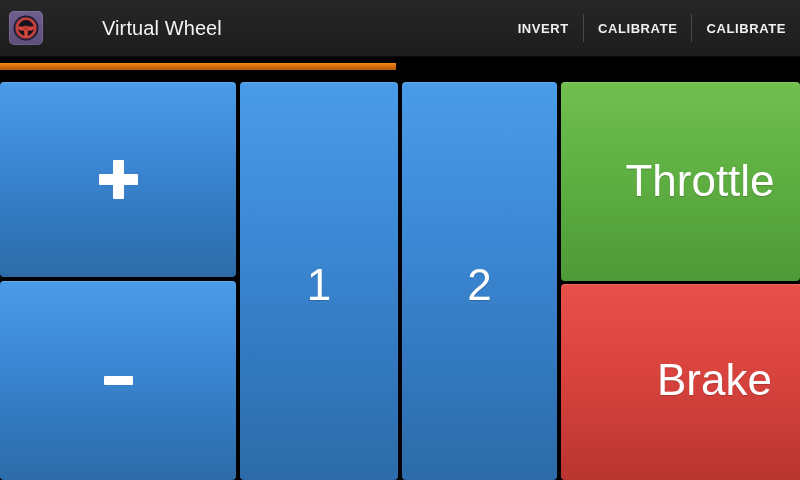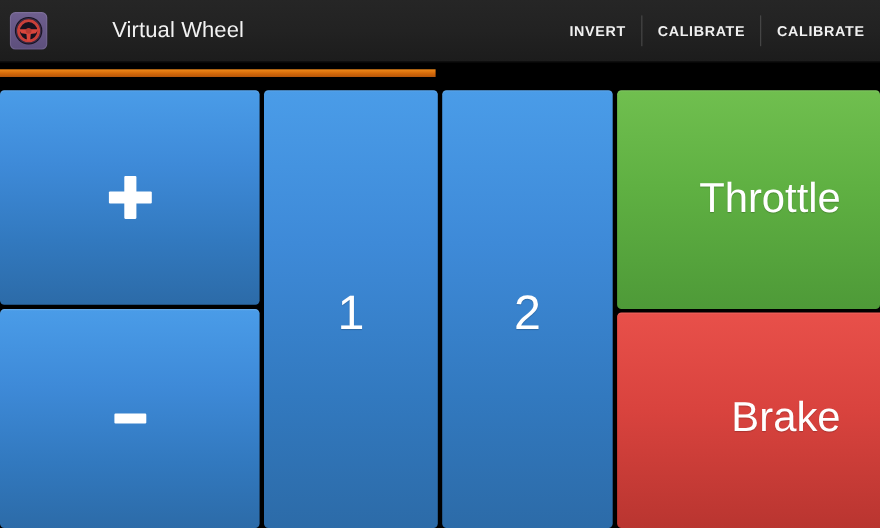--- a/index.html
+++ b/index.html
@@ -118,21 +118,21 @@
   }
   .glyph-plus::before { width:39px; height:11px; left:-19.5px; top:-5.5px; }
   .glyph-plus::after  { width:11px; height:39px; left:-5.5px;  top:-19.5px; }
   .glyph-minus::before{ width:29px; height:9px;  left:-14.5px; top:-4.5px; }
 
   .lbl-digit {
     font-size:44px; font-weight:400; line-height:1;
     position:relative; top:1px;
   }
   .lbl-word {
-    font-size:38px; font-weight:400; line-height:1;
+    font-size:44px; font-weight:400; line-height:1;
     white-space:nowrap;
     margin-left:39px;
   }
   
   #btn-gear-1 .lbl-digit, #btn-gear-2 .lbl-digit { margin-top:6px; }
   #btn-throttle .lbl-word { margin-top:-2px; }
   #btn-brake .lbl-word { margin-top:-4px; }
 </style>
 </head>
 <body>

